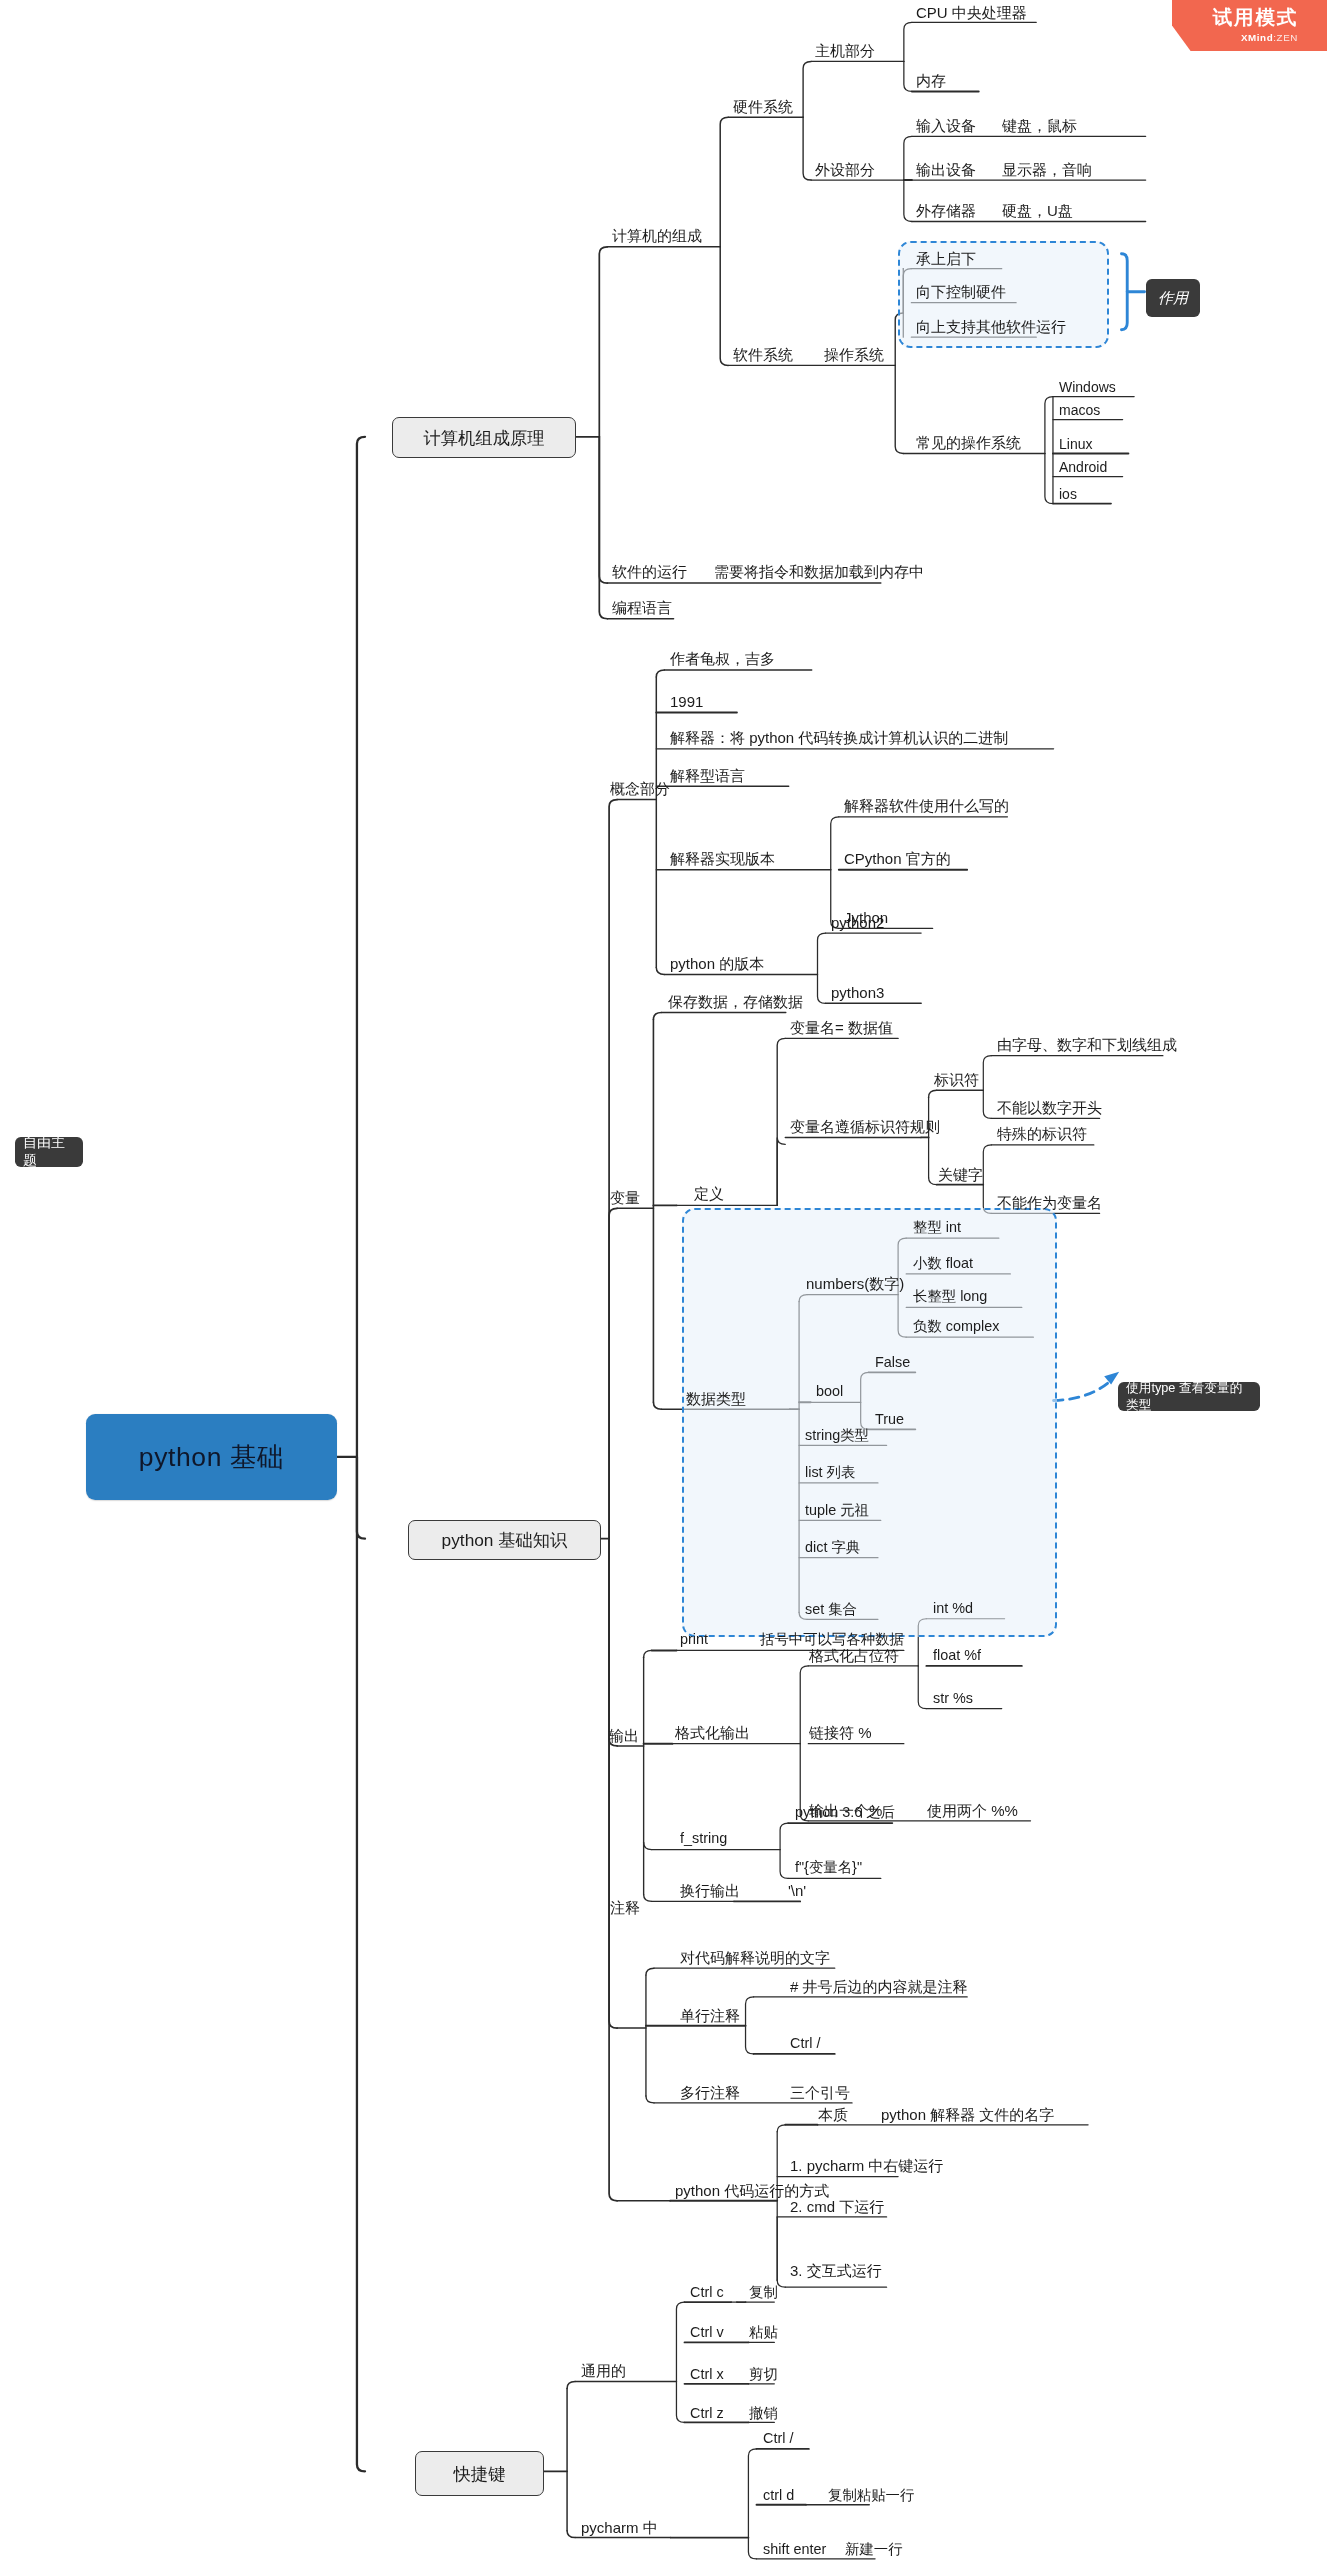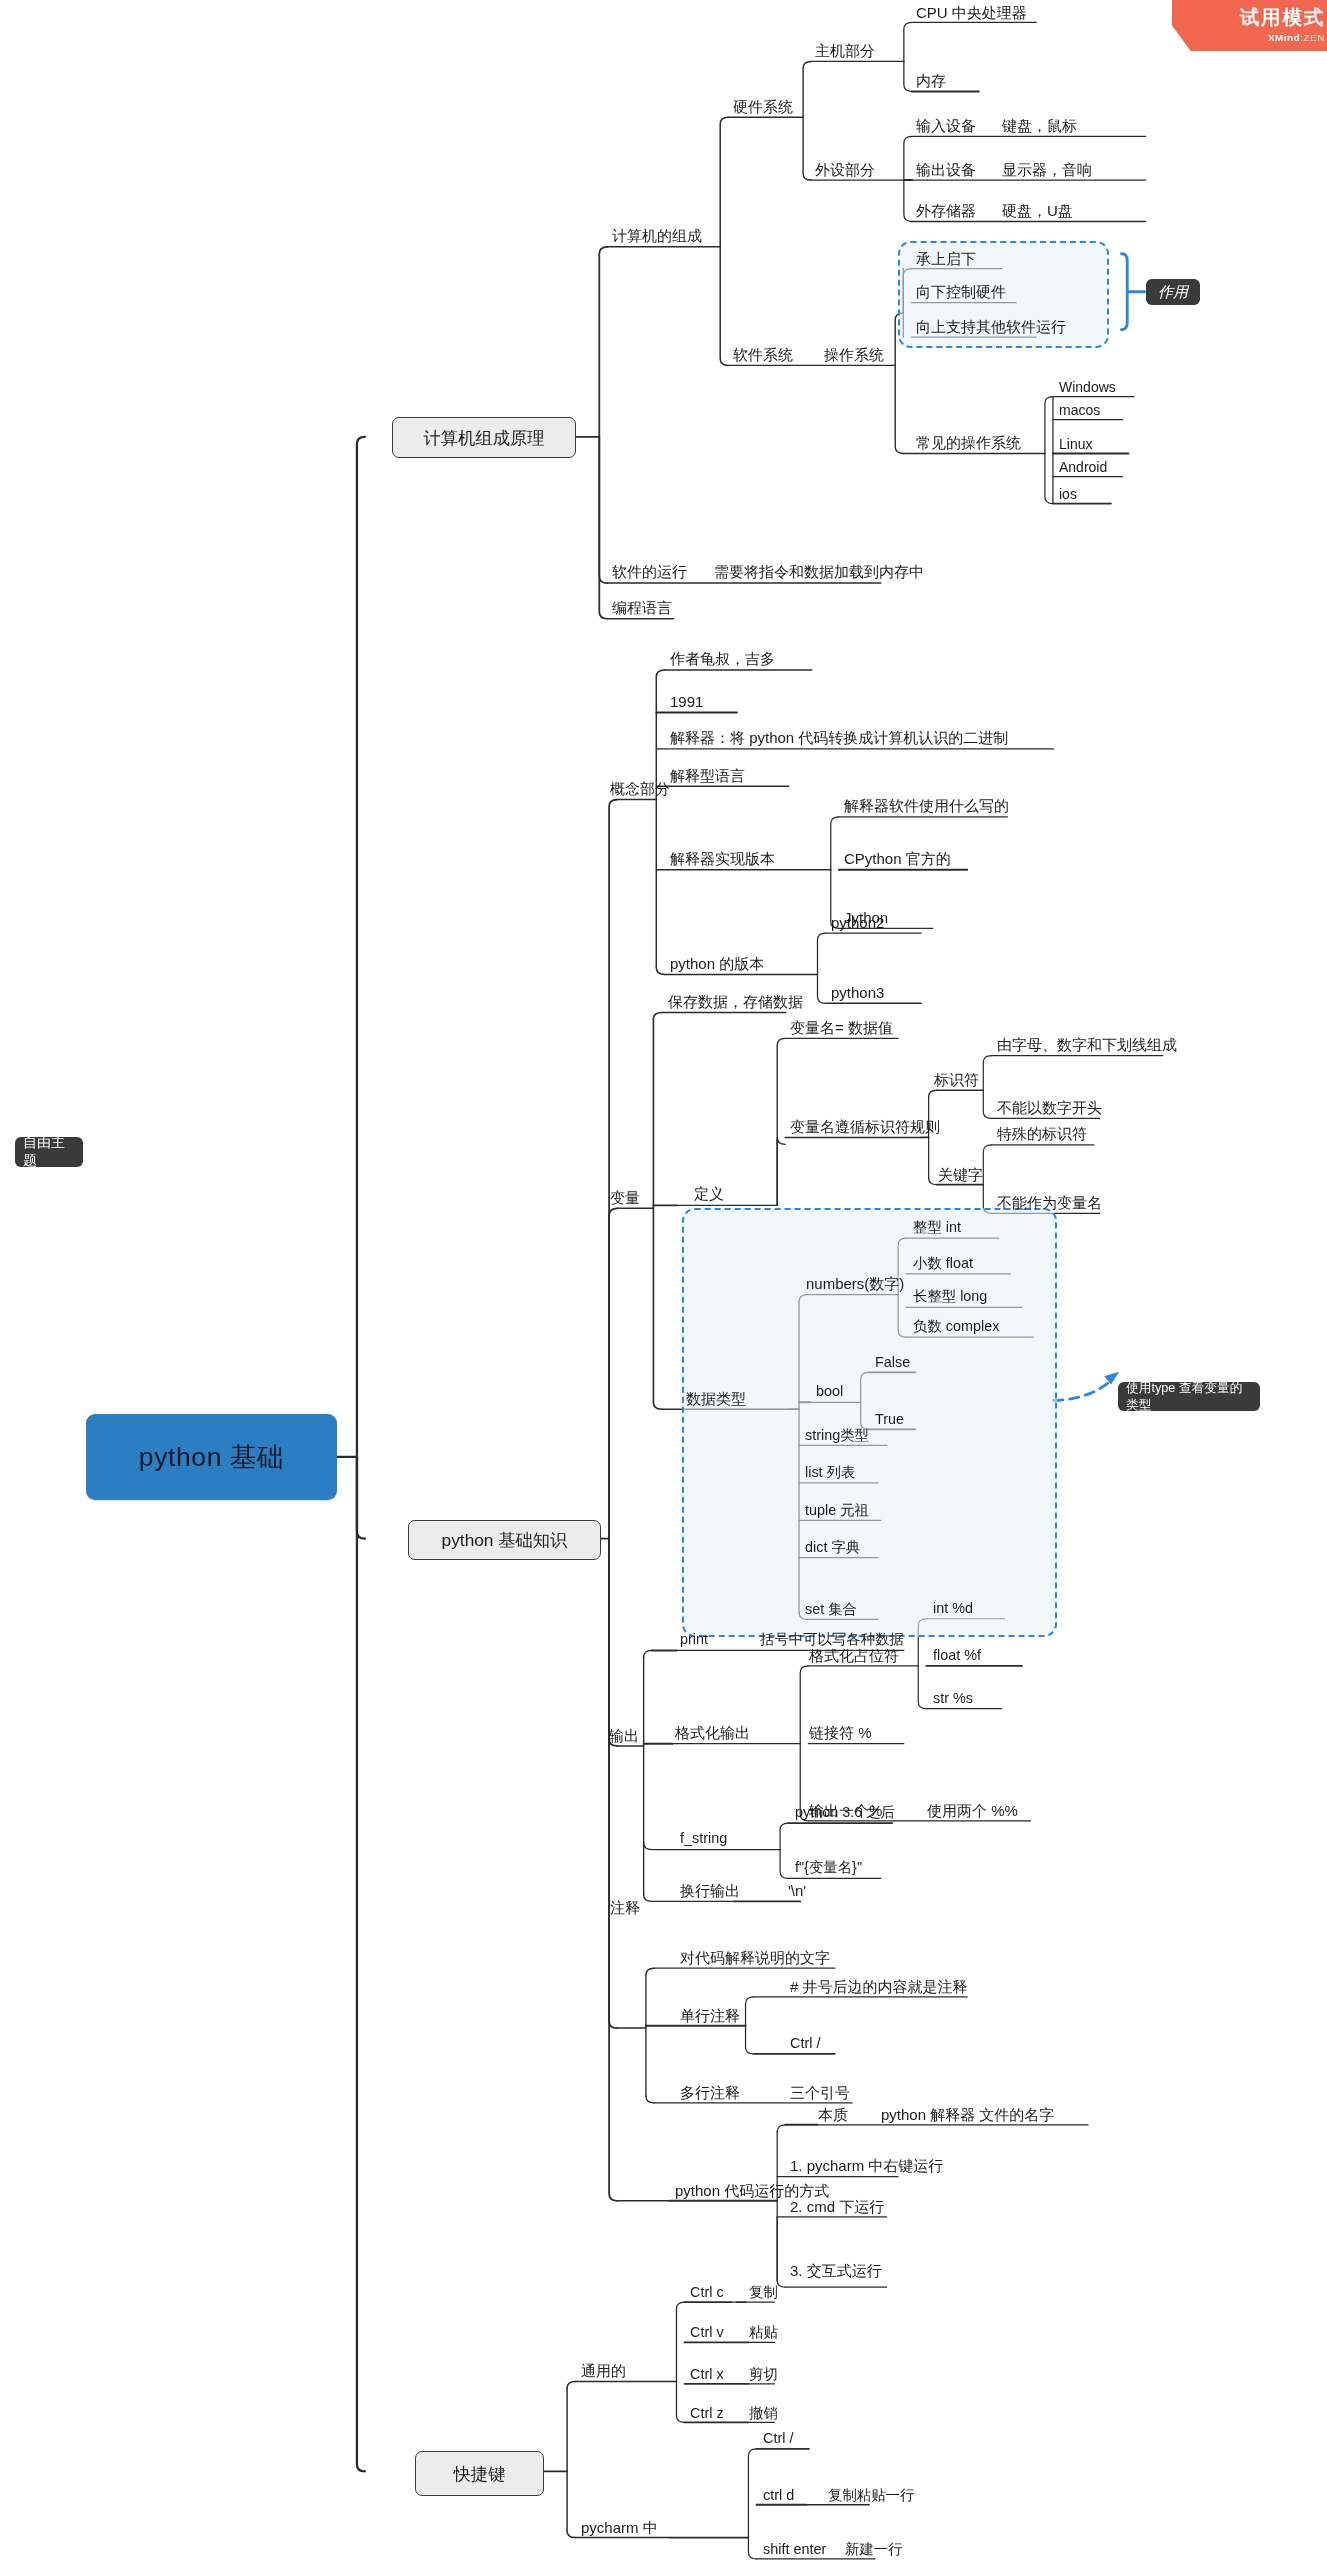--- a/index.html
+++ b/index.html
@@ -33,21 +33,21 @@
 
   
   .boundary{
     position:absolute;border:2.9px dashed #2e86d6;border-radius:12.7px;
     background:rgba(232,241,250,.55);
   }
   
   .ribbon{position:absolute;top:0;right:0;width:155px;height:51px;background:#f2674f;
     clip-path:polygon(0 0,100% 0,100% 100%,12% 100%,0 50%);
     color:#fff;display:flex;flex-direction:column;align-items:flex-end;justify-content:center;
-    padding-right:2px;box-sizing:border-box;}
+    padding-right:29px;box-sizing:border-box;}
   .ribbon .t1{font-size:19.6px;font-weight:bold;letter-spacing:1.7px;line-height:1;}
   .ribbon .t2{font-size:9.8px;letter-spacing:0.6px;margin-top:3.5px;}
   .ribbon .t2 b{font-weight:bold;}
   .ribbon .t2 span{opacity:.85;}
 </style>
 </head>
 <body>
 
 <div id="canvas">
 
@@ -302,21 +302,21 @@
 
   <div class="central" style="left:86px;top:1414px;width:251px;height:86px;">python 基础</div>
 
   <div class="branch" style="left:392px;top:417px;width:182px;height:39px;">计算机组成原理</div>
   <div class="branch" style="left:408px;top:1520px;width:191px;height:38px;">python 基础知识</div>
   <div class="branch" style="left:415px;top:2451px;width:127px;height:43px;">快捷键</div>
 
   <div class="boundary" style="left:898px;top:241px;width:207px;height:103px;"></div>
   <div class="boundary" style="left:682px;top:1208px;width:371px;height:425px;"></div>
 
-  <div class="callout italic" style="left:1146px;top:279px;width:38px;height:26px;">作用</div>
+  <div class="callout italic" style="left:1146px;top:279px;width:38px;height:38px;">作用</div>
   <div class="callout" style="left:1118px;top:1382px;width:126px;height:29px;font-size:12.7px;">使用type 查看变量的类型</div>
 
   <div class="node n26" style="left:612px;top:228px;">计算机的组成</div>
   <div class="node n26" style="left:733px;top:99px;">硬件系统</div>
   <div class="node n26" style="left:815px;top:43px;">主机部分</div>
   <div class="node n26" style="left:916px;top:4.6px;">CPU 中央处理器</div>
   <div class="node n26" style="left:916px;top:73px;">内存</div>
   <div class="node n26" style="left:815px;top:162px;">外设部分</div>
   <div class="node n26" style="left:916px;top:118px;">输入设备</div>
   <div class="node n26" style="left:1002px;top:118px;">键盘，鼠标</div>

